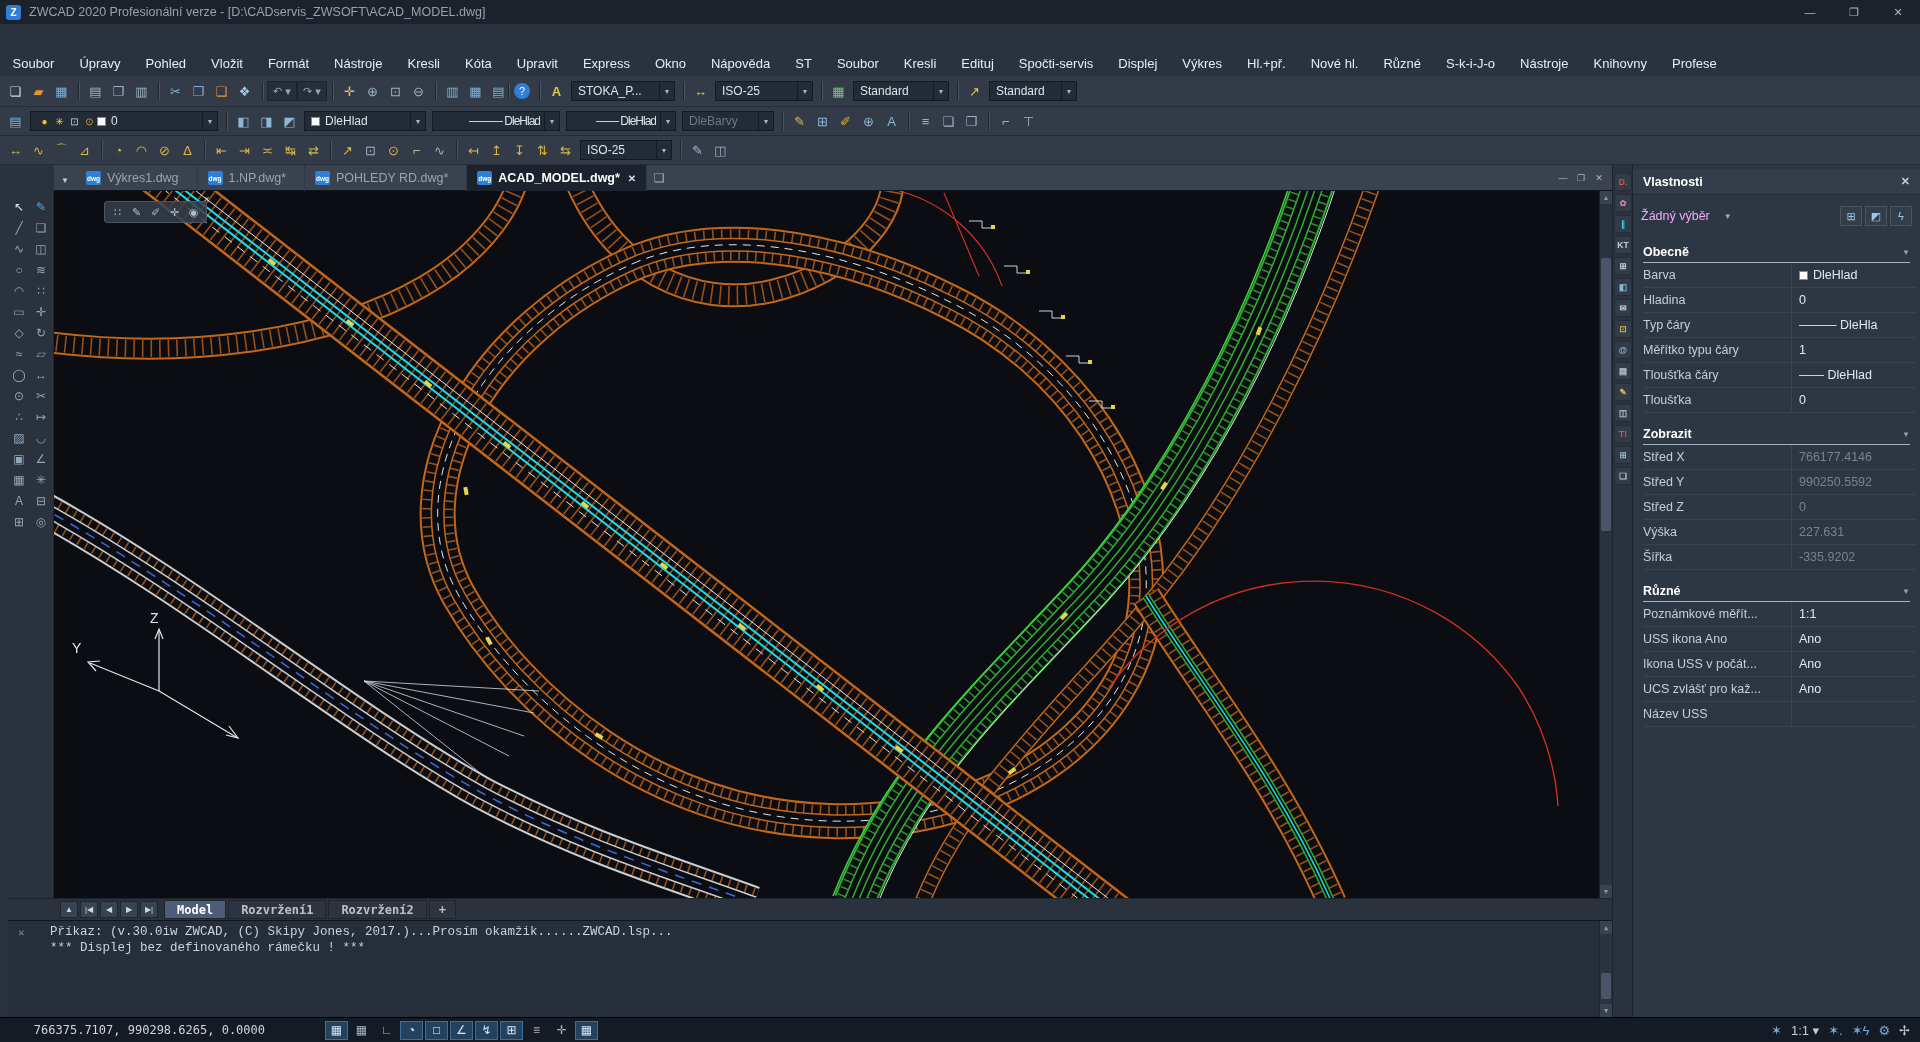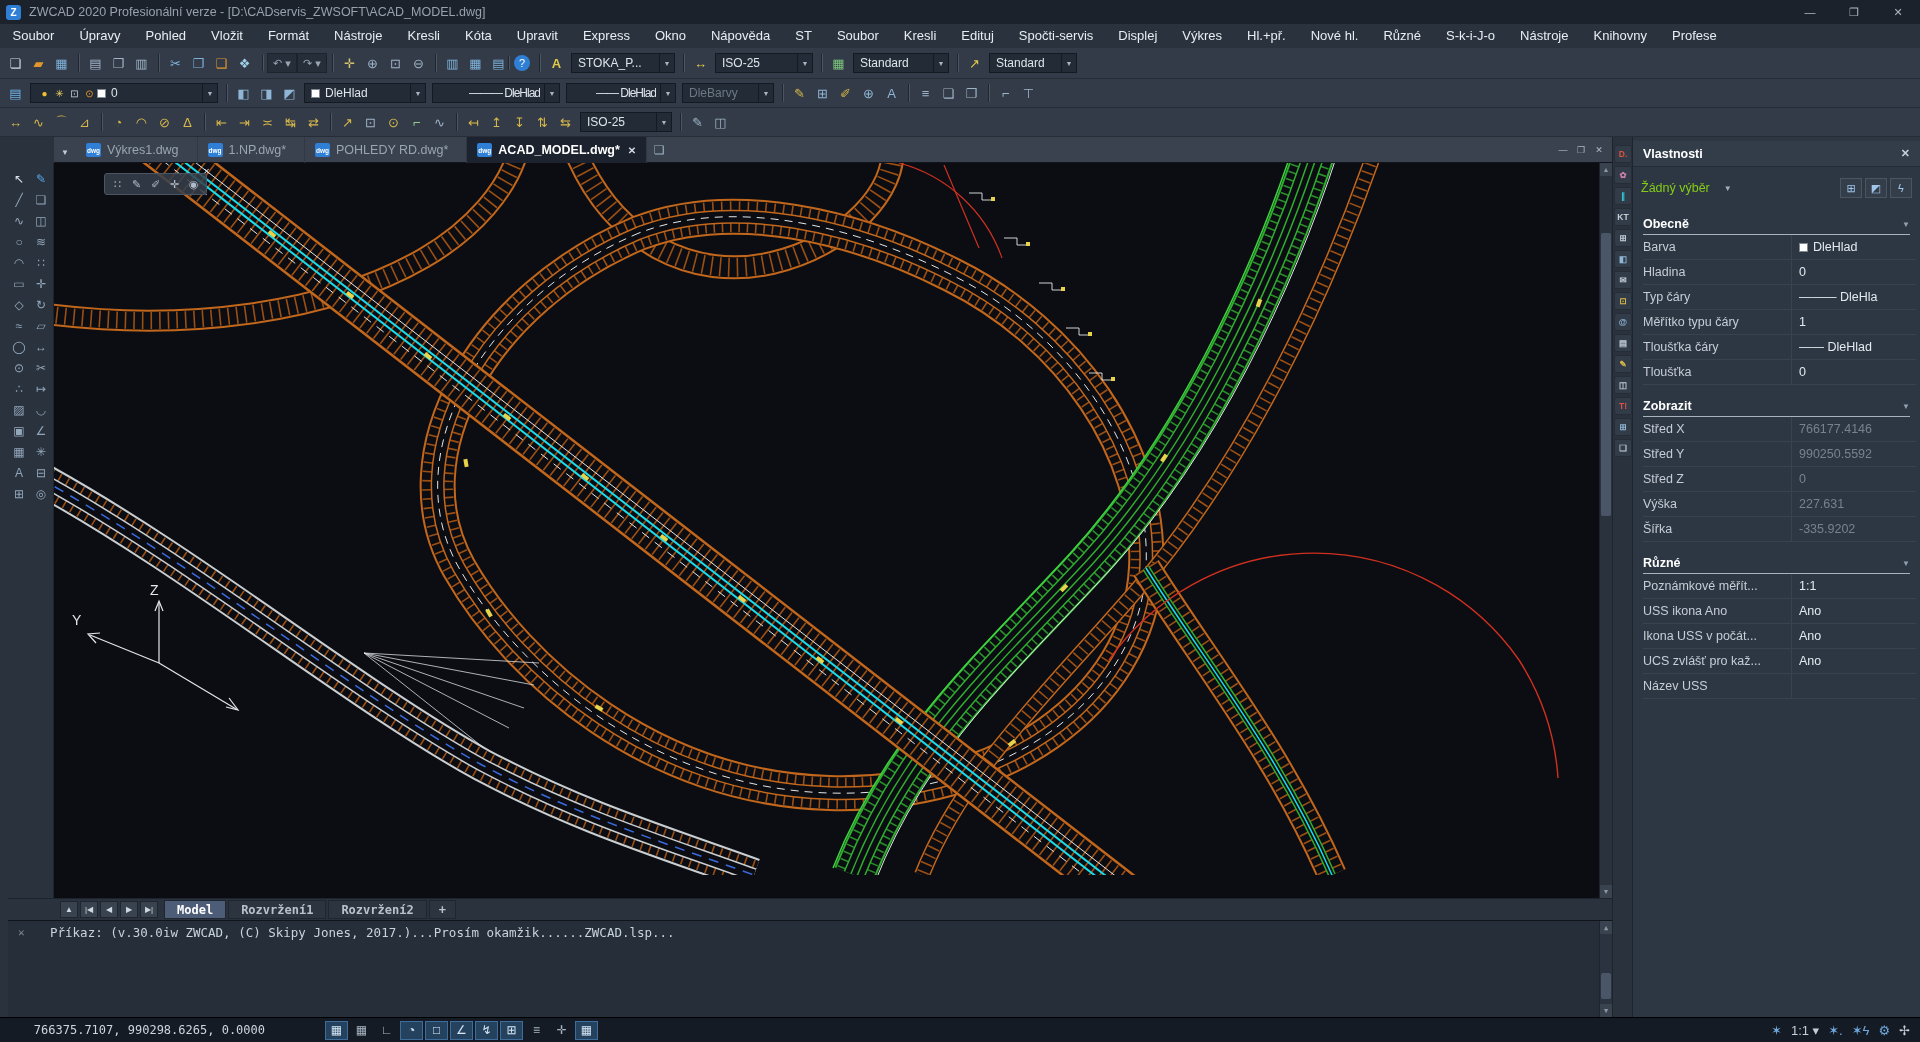--- a/index.html
+++ b/index.html
@@ -9,21 +9,21 @@
        display:flex;flex-direction:column;}
   
   .titlebar{height:24px;background:#1b222c;display:flex;align-items:center;flex:none;}
   .logo{width:15px;height:15px;background:#2f7fd6;border-radius:3px;margin:0 8px 0 6px;
         display:flex;align-items:center;justify-content:center;font-size:10px;font-weight:bold;color:#fff;}
   .apptitle{font-size:12.5px;color:#97a2ae;}
   .winbtns{margin-left:auto;display:flex;}
   .winbtn{width:44px;height:24px;display:flex;align-items:center;justify-content:center;
           color:#aeb8c2;font-size:11px;}
   
-  .menubar{background:#2a323e;display:flex;align-items:center;flex:none;}
+  .menubar{background:#2a323e;display:flex;align-items:center;flex:none;margin-top:28px;}
   .mb1{height:24px;}
   .mb2{height:22px;border-bottom:1px solid #20262f;}
   .menuitem{padding:0 12.5px;font-size:13px;color:#e8edf3;line-height:22px;white-space:nowrap;}
   
   .toolbar{background:#323b47;border-bottom:1px solid #262d37;display:flex;align-items:center;
            flex:none;padding-left:4px;}
   .tba{height:31px;}.tbb{height:29px;}.tbc{height:29px;}
   .tbi{display:inline-flex;align-items:center;justify-content:center;width:23px;height:20px;
        font-size:13px;color:#9fb4c6;flex:none;white-space:nowrap;}
   .tbi.inset{background:#262e39;border:1px solid #1c232d;font-size:11px;width:30px;}
@@ -87,40 +87,40 @@
         font-size:8px;display:flex;align-items:center;justify-content:center;margin-right:2px;flex:none;}
   .ltab{height:19px;padding:0 12px;display:flex;align-items:center;
         font-family:"DejaVu Sans Mono",monospace;font-size:12px;font-weight:bold;
         color:#b9c2cc;background:#2c3440;border:1px solid #1f2630;margin-right:2px;white-space:nowrap;}
   .ltab.active{background:#4e5d77;color:#fff;}
   .ltab.plus{padding:0 9px;}
   
   .cmdwin{height:97px;background:#262e39;border-top:1px solid #10151c;position:relative;
           font-family:"DejaVu Sans Mono",monospace;font-size:12.5px;color:#c9d3dd;
           display:flex;flex:none;}
-  .cmdbody{flex:1;display:flex;flex-direction:column;padding:4px 0 0 42px;min-width:0;}
+  .cmdbody{flex:1;display:flex;flex-direction:column;padding:4px 0 0 42px;min-width:0;font-family:Liberation Mono, monospace;}
   .cmdline{line-height:15.5px;white-space:pre;}
   .cmdclose{position:absolute;left:10px;top:5px;color:#7d8792;font-size:11px;}
   .cmdprompt{margin-top:auto;border-top:1px solid #3a4450;line-height:18px;display:flex;align-items:center;}
   .caret{display:inline-block;width:2px;height:13px;background:#dfe6ec;margin-left:6px;}
   .cmdscroll{width:13px;background:#2b3340;border-left:1px solid #1d242e;display:flex;
              flex-direction:column;flex:none;}
   
   .pluginstrip{width:20px;background:#2a323e;border-left:1px solid #1d242e;padding-top:8px;flex:none;}
   .plugtile{width:18px;height:18px;margin:0 0 3px 1px;background:#323c48;border:1px solid #262d37;
             border-radius:2px;display:flex;align-items:center;justify-content:center;
             font-size:8.5px;font-weight:bold;}
   
   .props{width:288px;background:#2d3743;border-left:1px solid #1d242e;flex:none;
          font-size:12.5px;display:flex;flex-direction:column;}
   .propshead{height:26px;background:#333d4a;display:flex;align-items:center;padding:0 10px;
              font-weight:bold;color:#fff;border-bottom:1px solid #222a34;margin-top:4px;}
   .propsclose{margin-left:auto;font-size:11px;color:#c4cdd6;}
   .selrow{height:30px;display:flex;align-items:center;padding:0 8px;margin-top:6px;}
-  .seltext{color:#84cc16;}
+  .seltext{color:#f0abfc;}
   .selarr{margin-left:14px;color:#9fb0c0;font-size:8px;}
   .selarr::after{content:"▼";}
   .selbtns{margin-left:auto;display:flex;gap:3px;}
   .selbtn{width:22px;height:20px;background:#343e4b;border:1px solid #4a5562;color:#9fc4e8;
           font-size:11px;display:flex;align-items:center;justify-content:center;}
   .psec{margin:14px 10px 0 10px;border-bottom:1px solid #a8b2be;display:flex;align-items:center;
         font-weight:bold;color:#fff;padding-bottom:3px;}
   .psec .secarr{margin-left:auto;color:#8fa0b2;font-size:8px;}
   .psec .secarr::after{content:"▼";}
   .prow{display:flex;height:25px;align-items:stretch;border-bottom:1px solid #39434f;margin:0 4px 0 10px;}
@@ -563,20 +563,21 @@
             <span class="ltab">Rozvržení2</span>
             <span class="ltab plus">+</span>
         </span>
       </div>
 
       <div class="cmdwin">
         <span class="cmdclose">✕</span>
         <div class="cmdbody">
           <span>
             <div class="cmdline">Příkaz: (v.30.0iw ZWCAD, (C) Skipy Jones, 2017.)...Prosím okamžik......ZWCAD.lsp...</div>
+              <div class="cmdline">*** Displej bez definovaného rámečku ! ***</div>
           </span>
         </div>
         <div class="cmdscroll">
           <div class="sbarrow">▲</div>
           <div class="sbtrack">
               <div class="sbthumb" style="top:55%;height:38%;"></div>
             </div>
           <div class="sbarrow">▼</div>
         </div>
       </div>

